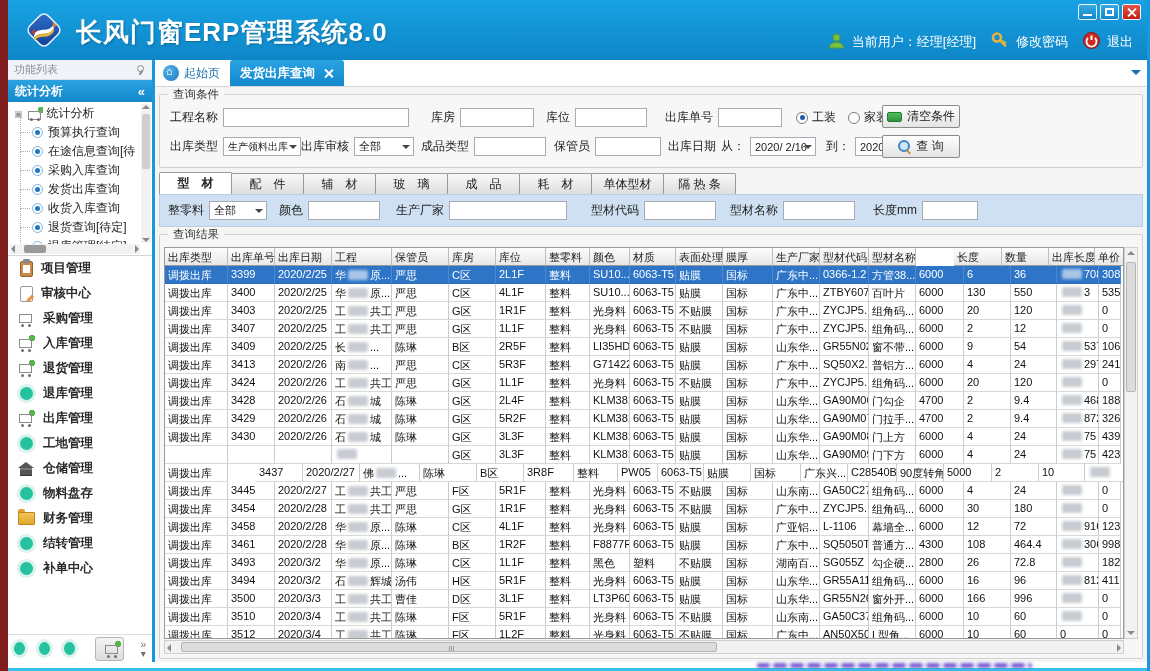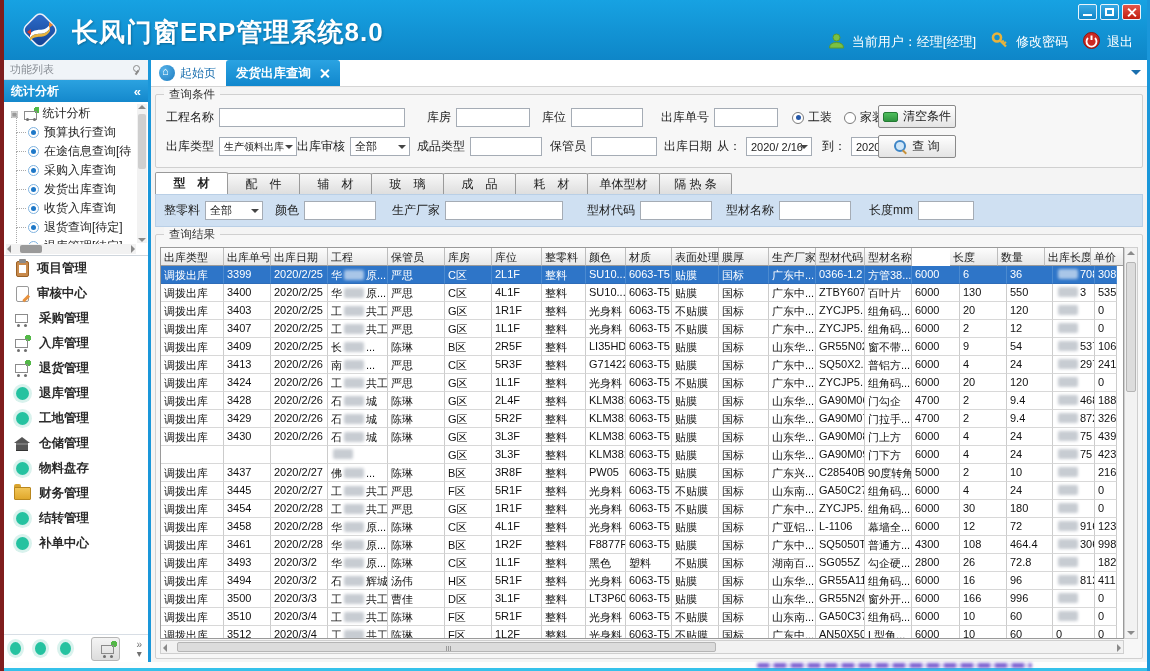--- a/index.html
+++ b/index.html
@@ -1,19 +1,19 @@
 <!DOCTYPE html>
 <html><head>
 <meta charset="utf-8">
 <style>
   html,body{margin:0;padding:0;background:#9db3c8;}
   *{box-sizing:border-box;}
   .window{position:relative;width:1150px;height:671px;background:#fff;
     font-family:"Liberation Sans","DejaVu Sans",sans-serif;color:#222;
-    border-left:4px solid #7f1d1d;border-right:3px solid #1a97da;overflow:hidden;}
+    border-left:8px solid #7f1d1d;border-right:3px solid #1a97da;overflow:hidden;}
   
   .titlebar{position:relative;height:60px;background:linear-gradient(#17a2e2,#0e86c8);}
   .logo-wrap{position:absolute;left:14px;top:8px;display:flex;align-items:center;gap:10px;}
   .app-title{color:#fff;font-size:26px;font-weight:bold;letter-spacing:1px;text-shadow:1px 1px 2px rgba(0,0,0,.25);}
   .win-controls{position:absolute;right:6px;top:4px;display:flex;gap:3px;}
   .wbtn{width:19px;height:16px;border:1px solid #eaf4fb;border-radius:2px;background:linear-gradient(#3aa9e4,#1187c9);position:relative;cursor:pointer;}
   .wbtn.close{background:linear-gradient(#e4574a,#c21f10);}
   .wbtn.min::after{content:"";position:absolute;left:4px;right:4px;bottom:3px;height:2px;background:#fff;}
   .wbtn.max::after{content:"";position:absolute;left:4px;top:3px;right:4px;bottom:3px;border:2px solid #fff;}
   .wbtn.close::before,.wbtn.close::after{content:"";position:absolute;left:8px;top:2px;width:2px;height:11px;background:#fff;}
@@ -269,20 +269,24 @@
           </div>
           <div class="menu-item">
             <span class="mi mi-cart green"></span>
             <span>退货管理</span>
           </div>
           <div class="menu-item">
             <span class="mi mi-dot"></span>
             <span>退库管理</span>
           </div>
           <div class="menu-item">
+            <span class="mi mi-cart green"></span>
+            <span>出库管理</span>
+          </div>
+          <div class="menu-item">
             <span class="mi mi-dot"></span>
             <span>工地管理</span>
           </div>
           <div class="menu-item">
             <span class="mi mi-warehouse"></span>
             <span>仓储管理</span>
           </div>
           <div class="menu-item">
             <span class="mi mi-dot"></span>
             <span>物料盘存</span>
@@ -670,21 +674,21 @@
                 <div class="td" style="width: 49px;">GA90M09...</div>
                 <div class="td" style="width: 47px;">门下方</div>
                 <div class="td" style="width: 48px;">6000</div>
                 <div class="td" style="width: 47px;">4</div>
                 <div class="td" style="width: 46px;">24</div>
                 <div class="td" style="width: 42px;"><span class="bc"></span>75</div>
                 <div class="td" style="width: 22px;">423</div>
               </div>
               <div class="tr">
                 <div class="td" style="width: 63px;">调拨出库</div>
-                <div class="td" style="width: 47px;">3437</div>
+                <div class="td" style="width: 47px; margin-left: 28px;">3437</div>
                 <div class="td" style="width: 57px;">2020/2/27</div>
                 <div class="td" style="width: 60px;">佛<span class="bc"></span>...</div>
                 <div class="td" style="width: 57px;">陈琳</div>
                 <div class="td" style="width: 47px;">B区</div>
                 <div class="td" style="width: 50px;">3R8F</div>
                 <div class="td" style="width: 44px;">整料</div>
                 <div class="td" style="width: 40px;">PW05</div>
                 <div class="td" style="width: 46px;">6063-T5</div>
                 <div class="td" style="width: 47px;">贴膜</div>
                 <div class="td" style="width: 50px;">国标</div>

